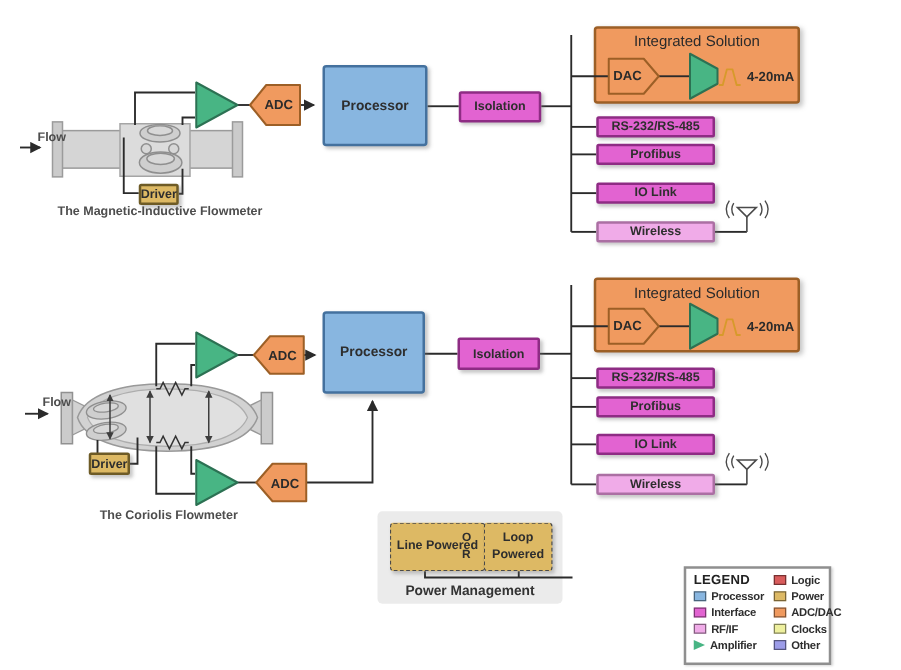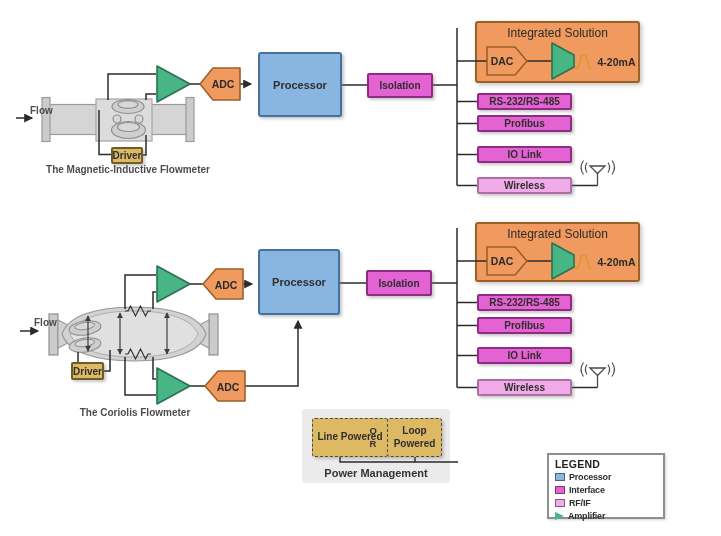--- a/index.html
+++ b/index.html
@@ -28,21 +28,21 @@
   .sublabel { position:absolute; z-index:2; display:flex; align-items:center; justify-content:center;
               font-weight:bold; font-size:10.5px; color:#2b2b2b; }
   .caption  { position:absolute; z-index:2; font-weight:bold; font-size:10px; color:#4d4d4d;
               text-align:center; }
   .flowlbl  { position:absolute; z-index:2; font-weight:bold; font-size:10px; color:#4d4d4d;padding-left:19px; }
   .graypanel{ position:absolute; background:#EBEBEB; border-radius:4px; z-index:0; }
   .orlbl    { position:absolute; z-index:2; width:13px; font-weight:bold; font-size:9.5px;
               color:#2e2e2e; text-align:left; line-height:1.35; word-spacing:20px; }
   .pmtitle  { position:absolute; z-index:2; font-weight:bold; font-size:11px; color:#333;
               text-align:center; }
-  .legend   { position:absolute; left:547px; top:453px; width:118px; height:66px; background:#fff;
+  .legend   { position:absolute; left:547px; top:453px; width:118px; height:79px; background:#fff;
               border:2px solid #8F8F8F; box-sizing:border-box; z-index:2;
               box-shadow:1px 1px 2px rgba(0,0,0,.18); }
   .lcol     { position:absolute; top:4px; display:flex; flex-direction:column; gap:2.8px; }
   .lrow     { display:flex; align-items:center; gap:4px; height:10.2px; }
   .lsw      { width:10px; height:8px; border:1px solid rgba(0,0,0,.45); box-sizing:border-box; flex:none; }
   .ltri     { width:0; height:0; border-top:4.5px solid transparent; border-bottom:4.5px solid transparent;
               border-left:9px solid #48B584; flex:none; }
   .ltext    { font-size:9px; font-weight:bold; color:#2e2e2e; white-space:nowrap; letter-spacing:-0.2px; }
   .ltitle   { font-size:10.5px; font-weight:bold; color:#222; letter-spacing:.2px; }
 </style>
@@ -288,15 +288,37 @@
       </div>
       <div class="lrow">
         <span class="lsw" style="background-color: rgb(240, 171, 232);"></span>
         <span class="ltext">RF/IF</span>
       </div>
       <div class="lrow">
         <span class="ltri" style="border-left-color: rgb(72, 181, 132);"></span>
         <span class="ltext">Amplifier</span>
       </div>
     </div>
+    <div class="lcol" style="left:70px;">
+      <div class="lrow">
+        <span class="lsw" style="background-color: rgb(217, 92, 92);"></span>
+        <span class="ltext">Logic</span>
+      </div>
+      <div class="lrow">
+        <span class="lsw" style="background-color: rgb(221, 185, 100);"></span>
+        <span class="ltext">Power</span>
+      </div>
+      <div class="lrow">
+        <span class="lsw" style="background-color: rgb(240, 154, 95);"></span>
+        <span class="ltext">ADC/DAC</span>
+      </div>
+      <div class="lrow">
+        <span class="lsw" style="background-color: rgb(238, 240, 158);"></span>
+        <span class="ltext">Clocks</span>
+      </div>
+      <div class="lrow">
+        <span class="lsw" style="background-color: rgb(156, 156, 233);"></span>
+        <span class="ltext">Other</span>
+      </div>
+    </div>
   </div>
 
 </div>
 
 </body></html>

